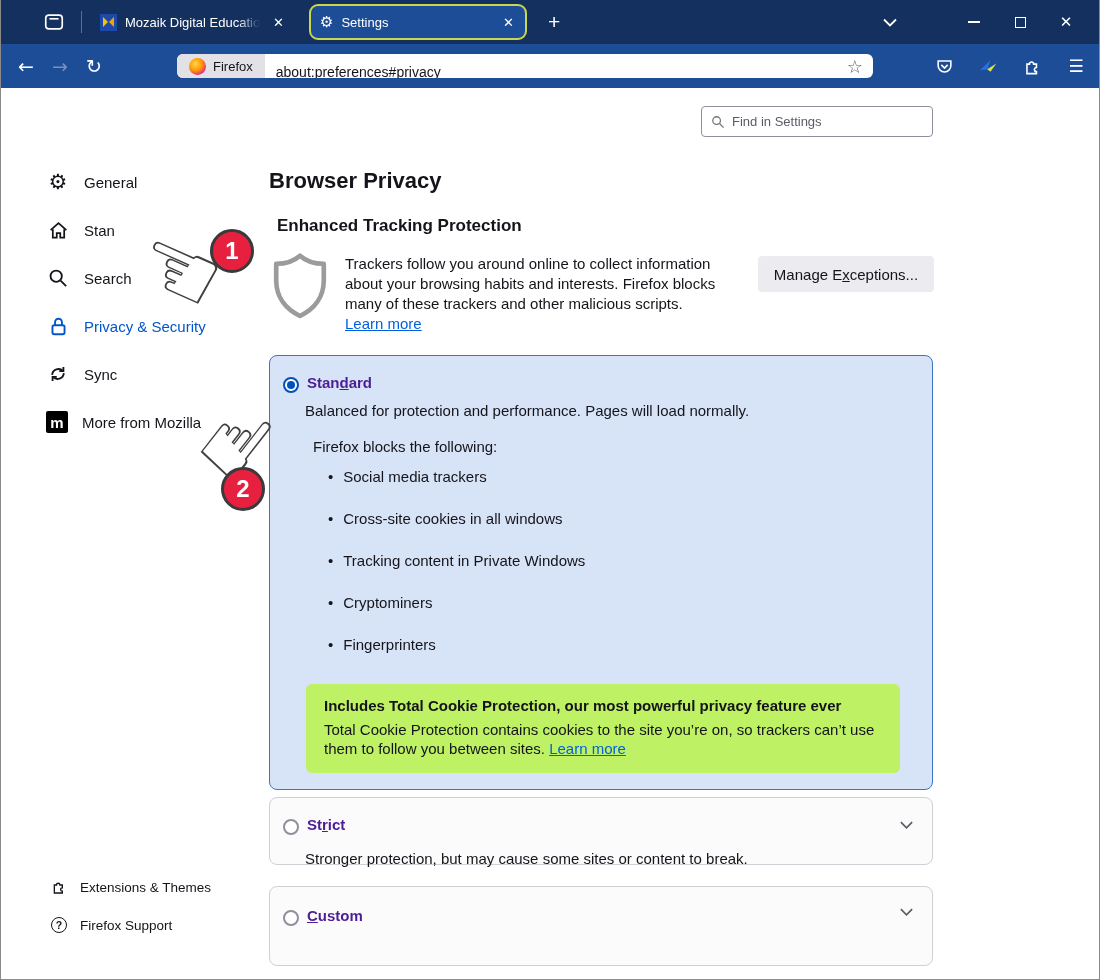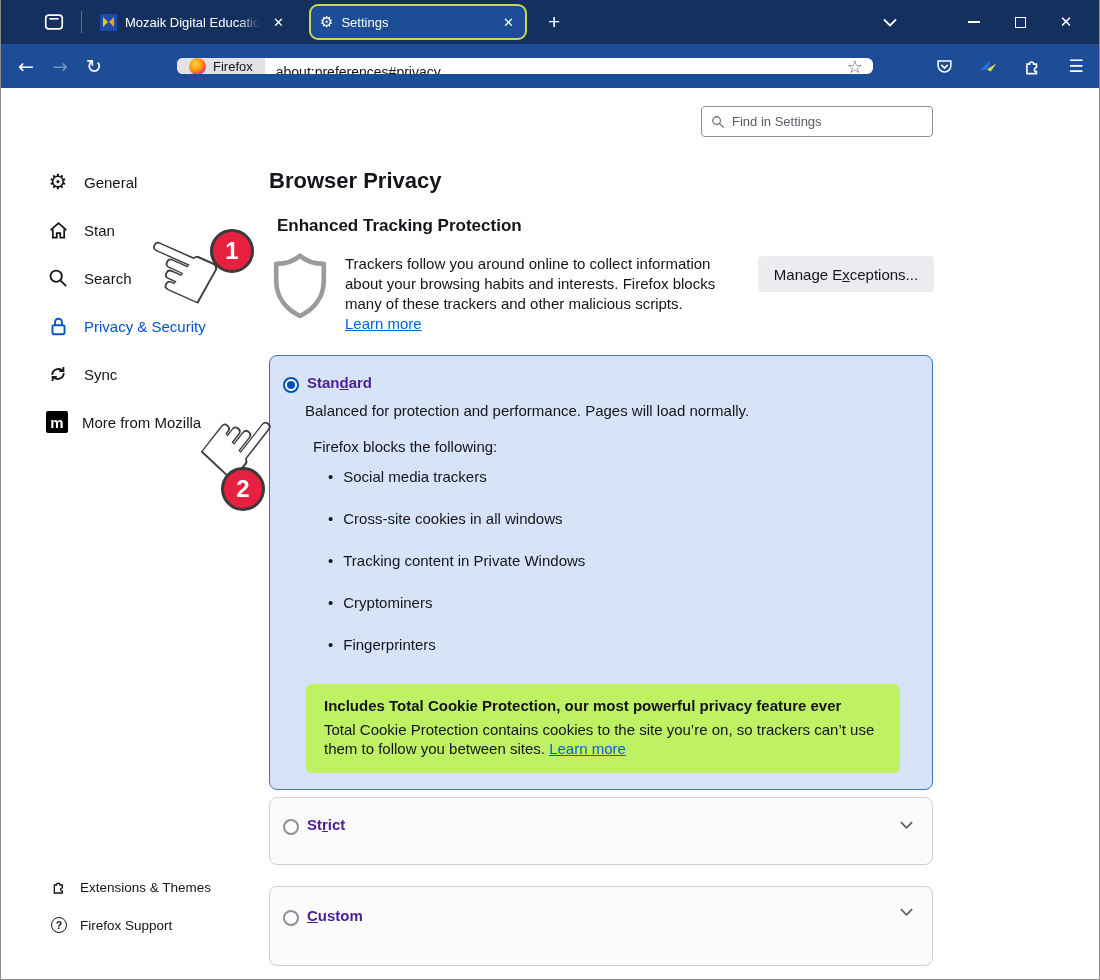--- a/index.html
+++ b/index.html
@@ -30,21 +30,21 @@
   .favicon-mozaik .tri-l { width:0; height:0; border-top:5px solid transparent; border-bottom:5px solid transparent; border-left:5px solid #f5c400; }
   .favicon-mozaik .tri-r { width:0; height:0; border-top:5px solid transparent; border-bottom:5px solid transparent; border-right:5px solid #f5a300; margin-left:1px; }
   .tab-gear { font-size:15px; color:#fff; font-family:"DejaVu Sans",sans-serif; }
 
   
   .toolbar { position:absolute; top:44px; left:0; right:0; height:44px; background:#1d4d97;
              display:flex; align-items:center; padding:0 8px; }
   .navbtn { width:34px; height:32px; display:flex; align-items:center; justify-content:center;
             color:#fff; font-size:19px; font-family:"DejaVu Sans",sans-serif; border-radius:4px; }
   .navbtn.disabled { color:rgba(255,255,255,.38); }
-  .urlbar { flex:1; height:16px; background:#fff; border-radius:6px; margin:0 56px 0 66px;
+  .urlbar { flex:1; height:24px; background:#fff; border-radius:6px; margin:0 56px 0 66px;
             display:flex; align-items:center; overflow:hidden; }
   .urlchip { height:32px; display:flex; align-items:center; gap:7px; background:#e2e1e6; padding:0 12px;
              font-size:13px; color:#15141a; }
   .fxlogo { width:17px; height:17px; border-radius:50%;
             background:radial-gradient(circle at 38% 35%, #ffd54a 0%, #ff9500 45%, #e23187 72%, #712cb0 100%); }
   .urltext { font-size:14px; color:#15141a; margin-left:11px;margin-top:12px; }
   .star-btn { margin-left:auto; margin-right:10px; color:#5b5b66; font-size:18px; font-family:"DejaVu Sans",sans-serif; }
   .tb-icons { display:flex; align-items:center; gap:14px; }
   .tb-iconbtn { width:30px; height:30px; display:flex; align-items:center; justify-content:center; color:#fff; border-radius:4px; }
   .hamburger { font-size:17px; font-family:"DejaVu Sans",sans-serif; }
@@ -315,20 +315,21 @@
           <div class="callout-body">
             <span>Total Cookie Protection contains cookies to the site you’re on, so trackers can’t use them to follow you between sites.</span>
             <span class="link">Learn more</span>
           </div>
         </div>
       </div>
 
       <div class="panel plain strict">
         <span class="radio off" style="top:21px"></span>
         <div class="opt-label" style="top:18px"><span>St</span><span class="ukey">r</span><span>ict</span></div>
+        <div class="opt-desc" style="top:52px">Stronger protection, but may cause some sites or content to break.</div>
         <span class="chev" style="top:22px">
           <svg width="15" height="10" viewBox="0 0 16 10" fill="none" stroke="#5b5b66" stroke-width="1.8">
               <polyline points="2,2 8,8 14,2"></polyline>
             </svg>
         </span>
       </div>
 
       <div class="panel plain custom">
         <span class="radio off" style="top:23px"></span>
         <div class="opt-label" style="top:20px"><span class="ukey">C</span><span>ustom</span></div>

